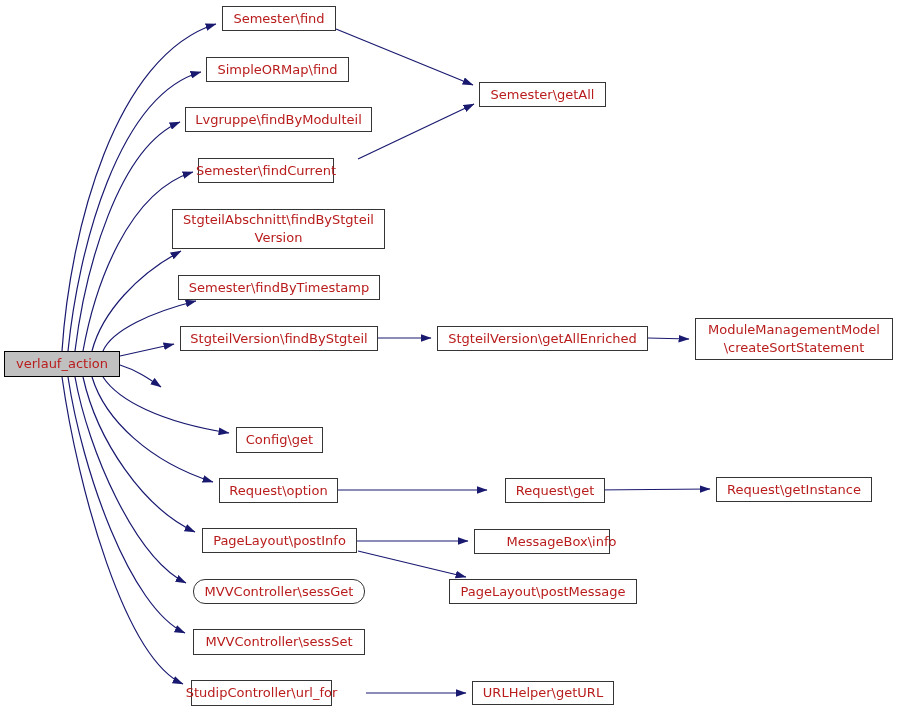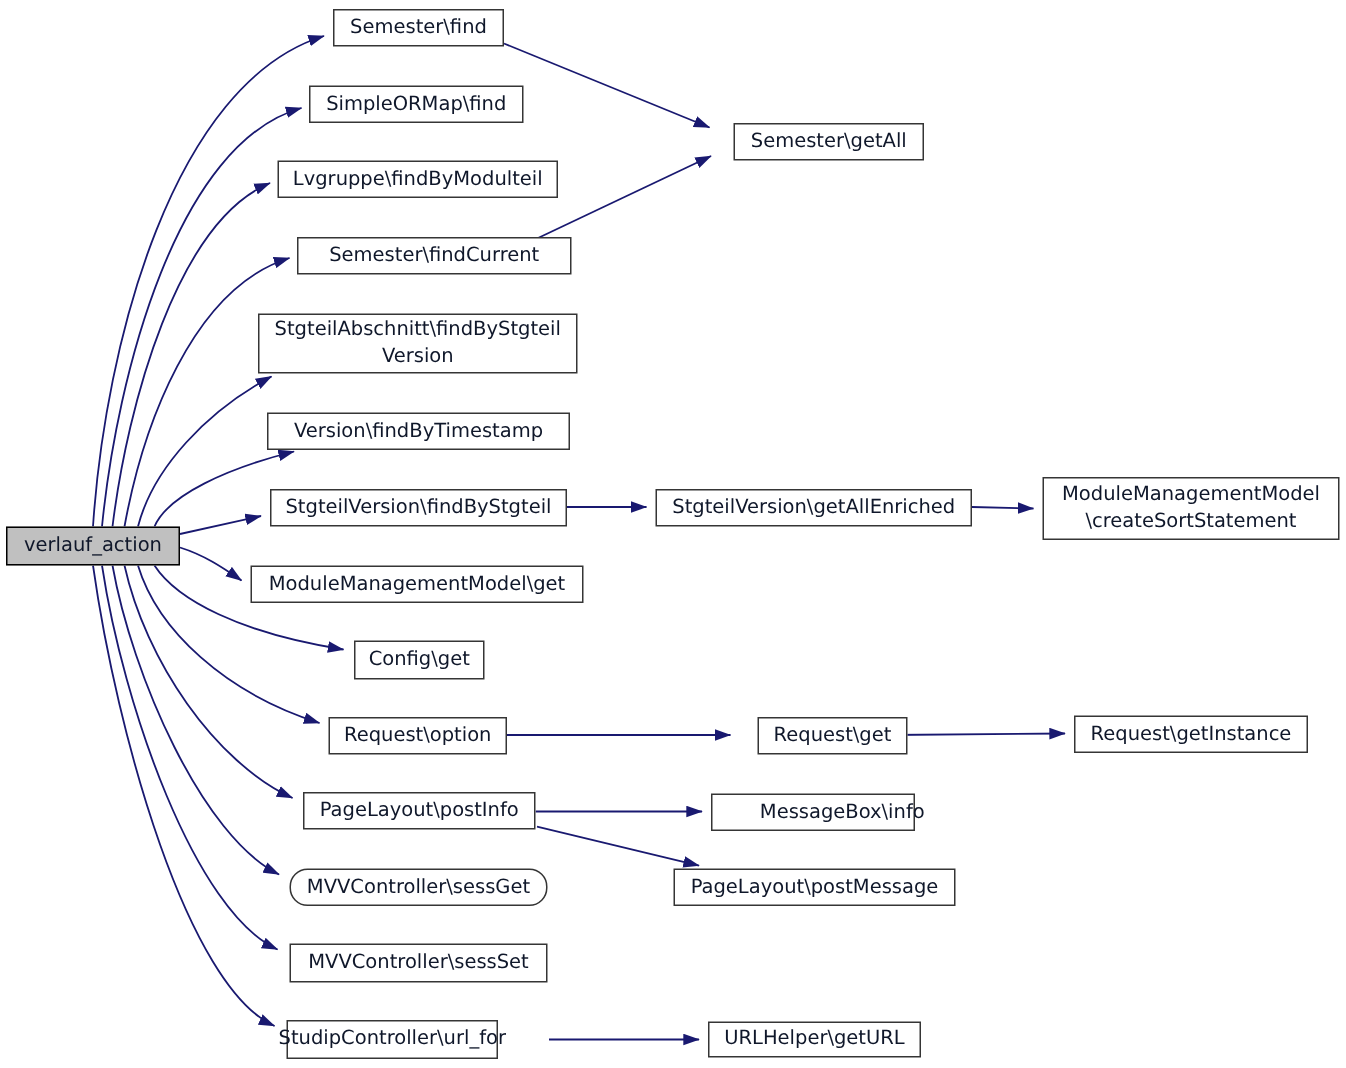--- a/index.html
+++ b/index.html
@@ -11,21 +11,21 @@
     overflow:hidden;
   }
   #edges{position:absolute;left:0;top:0;width:897px;height:712px;}
   .edge{fill:none;stroke:var(--edge-color,#191970);stroke-width:1.2;}
   #arrowhead path{fill:var(--edge-color,#191970);}
   .node{
     position:absolute;
     box-sizing:border-box;
     background:var(--node-fill,#ffffff);
     border:1.4px solid var(--node-border,#353535);
-    color:#0f172a;
+    color:#b91c1c;
     font-size:13px;
     line-height:18px;
     display:flex;
     align-items:center;
     justify-content:center;
     text-align:center;
     white-space:pre-line;
     cursor:pointer;
   }
   .node.focus{
@@ -69,34 +69,33 @@
     <path class="edge" marker-end="url(#arrowhead)" d="M357,541 L468,541"></path>
     <path class="edge" marker-end="url(#arrowhead)" d="M358,551 L466,577"></path>
     <path class="edge" marker-end="url(#arrowhead)" d="M366,693 L466,693"></path>
   </svg>
 
   <div class="node focus" style="left:4px;top:351px;width:116px;height:26px;">verlauf_action</div>
 
   <div class="node" style="left:222px;top:6px;width:114px;height:25px;">Semester\find</div>
   <div class="node" style="left:206px;top:57px;width:143px;height:25px;">SimpleORMap\find</div>
   <div class="node" style="left:185px;top:107px;width:187px;height:25px;">Lvgruppe\findByModulteil</div>
-  <div class="node" style="left:198px;top:158px;width:183px;height:25px;">Semester\findCurrent</div>
+  <div class="node" style="left:198px;top:158px;width:136px;height:25px;">Semester\findCurrent</div>
   <div class="node" style="left:172px;top:209px;width:213px;height:40px;">StgteilAbschnitt\findByStgteil
 Version</div>
-  <div class="node" style="left:178px;top:275px;width:202px;height:25px;">Version\findByTimestamp</div>
+  <div class="node" style="left:178px;top:275px;width:202px;height:25px;">Semester\findByTimestamp</div>
   <div class="node" style="left:180px;top:326px;width:198px;height:25px;">StgteilVersion\findByStgteil</div>
-  <div class="node" style="left:167px;top:377px;width:222px;height:25px;">ModuleManagementModel\get</div>
   <div class="node" style="left:236px;top:427px;width:87px;height:26px;">Config\get</div>
   <div class="node" style="left:219px;top:478px;width:119px;height:25px;">Request\option</div>
   <div class="node" style="left:202px;top:528px;width:155px;height:25px;">PageLayout\postInfo</div>
   <div class="node" style="left:193px;top:579px;width:172px;height:25px;border-radius:12px;">MVVController\sessGet</div>
   <div class="node" style="left:193px;top:629px;width:172px;height:26px;">MVVController\sessSet</div>
   <div class="node" style="left:191px;top:680px;width:141px;height:26px;">StudipController\url_for</div>
 
-  <div class="node" style="left:489px;top:82px;width:127px;height:25px;">Semester\getAll</div>
+  <div class="node" style="left:479px;top:82px;width:127px;height:25px;">Semester\getAll</div>
   <div class="node" style="left:437px;top:326px;width:211px;height:25px;">StgteilVersion\getAllEnriched</div>
   <div class="node" style="left:493px;top:478px;width:100px;height:25px;margin-left:12px;">Request\get</div>
   <div class="node" style="left:474px;top:529px;width:136px;height:25px;padding-left:39px;">MessageBox\info</div>
   <div class="node" style="left:449px;top:579px;width:188px;height:25px;">PageLayout\postMessage</div>
   <div class="node" style="left:472px;top:681px;width:142px;height:24px;">URLHelper\getURL</div>
 
   <div class="node" style="left:695px;top:318px;width:198px;height:42px;">ModuleManagementModel
 \createSortStatement</div>
   <div class="node" style="left:716px;top:477px;width:156px;height:25px;">Request\getInstance</div>
 

